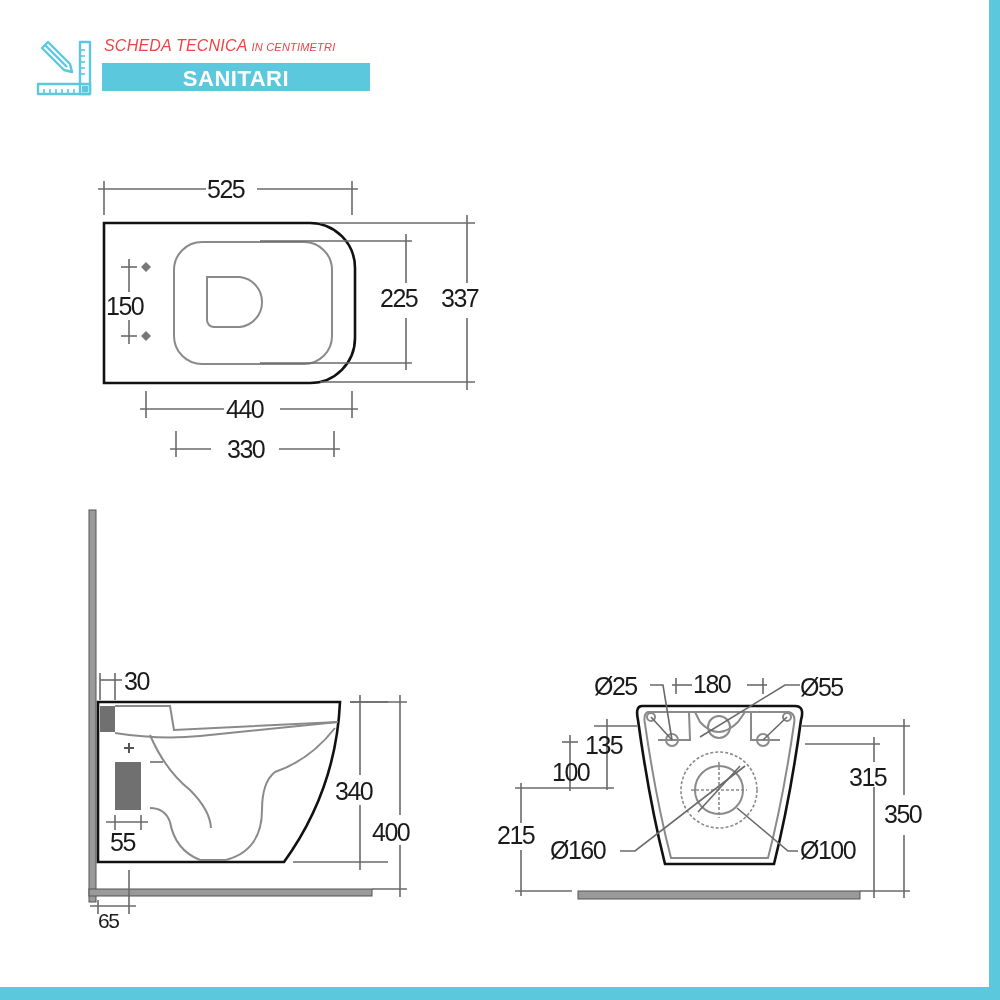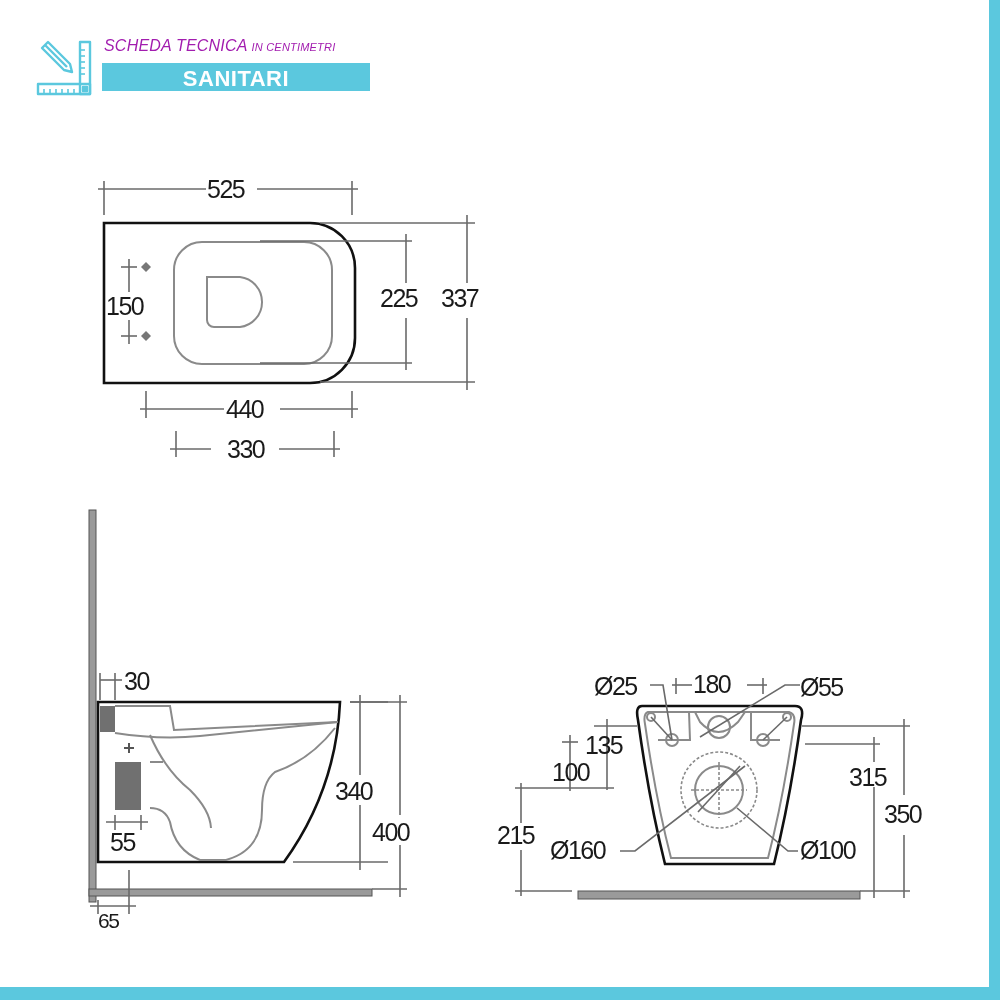--- a/index.html
+++ b/index.html
@@ -1,20 +1,20 @@
 <!DOCTYPE html>
 <html><head>
   <meta charset="utf-8">
   <style>
     html, body { margin: 0; padding: 0; background: #ffffff; }
     body { width: 1000px; height: 1000px; position: relative; overflow: hidden; font-family: "Liberation Sans", sans-serif; }
     .border-right { position: absolute; left: 989px; top: 0; width: 11px; height: 1000px; background: #5bc8de; }
     .border-bottom { position: absolute; left: 0; top: 987px; width: 1000px; height: 13px; background: #5bc8de; }
     .header-icon { position: absolute; left: 36px; top: 40px; width: 60px; height: 56px; }
-    .header-title { position: absolute; left: 104px; top: 37px; font-style: italic; font-size: 16px; color: #a21caf; white-space: nowrap; letter-spacing: 0.2px; }
+    .header-title { position: absolute; left: 104px; top: 37px; font-style: italic; font-size: 16px; color: #ef4444; white-space: nowrap; letter-spacing: 0.2px; }
     .header-title .small { font-size: 11px; margin-left: 4px; }
     .header-banner { position: absolute; left: 102px; top: 63px; width: 268px; height: 28px; background: #5bc8de; color: #ffffff; font-weight: bold; font-size: 22px; text-align: center; line-height: 31px; letter-spacing: 0.5px; }
     svg.drawing { position: absolute; left: 0; top: 0; width: 1000px; height: 1000px; }
     .dim { font-family: "Liberation Sans", sans-serif; font-size: 25px; fill: #1a1a1a; letter-spacing: -1.5px; }
     .thin { stroke: #6a6a6a; stroke-width: 1.6; fill: none; }
     .outline { stroke: #111; stroke-width: 2.6; fill: none; }
     .inner { stroke: #8a8a8a; stroke-width: 2; fill: none; }
     .dashed { stroke: #8a8a8a; stroke-width: 1.6; fill: none; stroke-dasharray: 3 2; }
   </style>
 </head>

